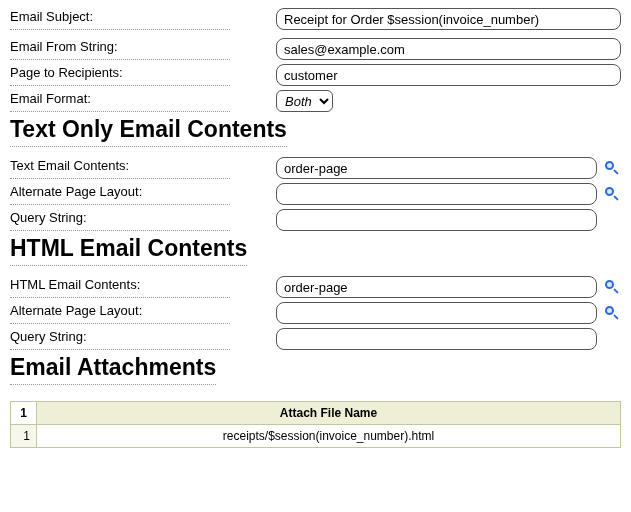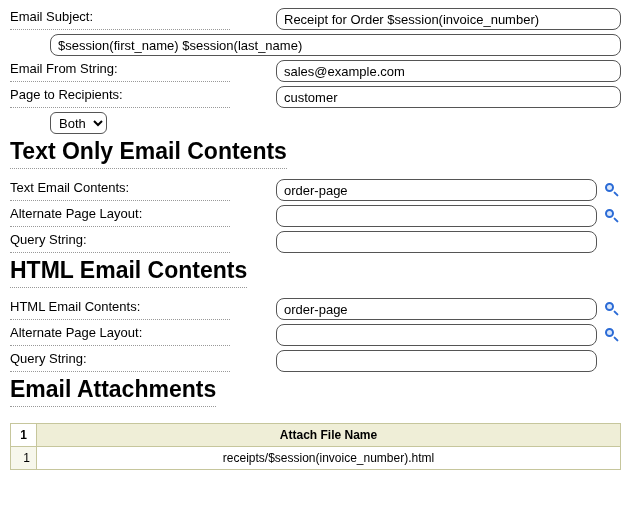--- a/index.html
+++ b/index.html
@@ -40,20 +40,21 @@
     font-family: Arial, Helvetica, sans-serif;
     background: #fff;
   }
   select {
     height: 22px;
     border: 1px solid #555;
     border-radius: 6px;
     font-size: 13px;
     padding: 1px 4px;
     background: #fff;
+    font-style: italic;
   }
   .section-header {
     font-size: 23px;
     font-weight: bold;
     border-bottom: 1px dotted #999;
     margin-top: 0;
     margin-bottom: 10px;
     padding-bottom: 3px;
     display: inline-block;
   }
@@ -128,37 +129,35 @@
 
 
 
 <div class="row">
   <div class="label">Email Subject:</div>
   <div class="field">
     <input type="text" value="Receipt for Order $session(invoice_number)" style="">
   </div>
 </div>
 <div class="row">
-  <div class="field">
-    <input type="text" value="$session(first_name) $session(last_name)" style="">
-  </div>
 </div>
 <div class="row">
   <div class="label">Email From String:</div>
   <div class="field">
     <input type="text" value="sales@example.com" style="">
   </div>
 </div>
 <div class="row">
   <div class="label">Page to Recipients:</div>
   <div class="field">
     <input type="text" value="customer" style="">
   </div>
 </div>
 <div class="row">
+  <div class="label">Email Format:</div>
   <div class="field">
     <select>
       <option>Both</option>
     </select>
   </div>
 </div>
 
 
 <div class="section-header">Text Only Email Contents</div>
 

